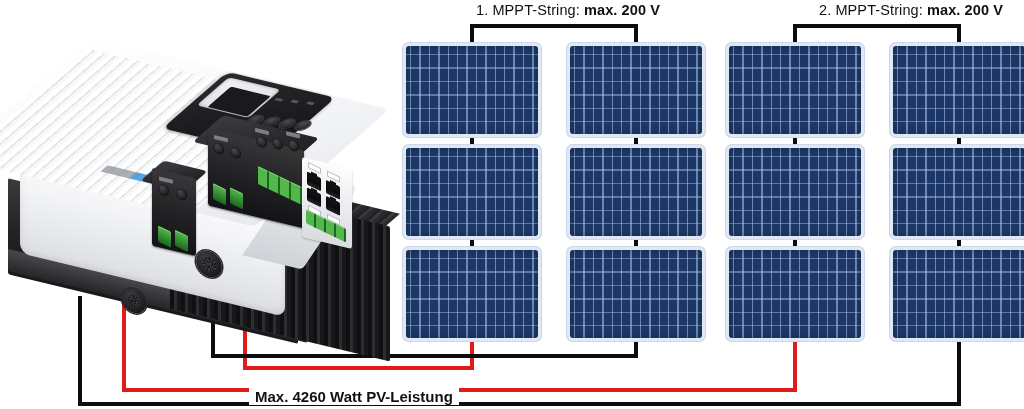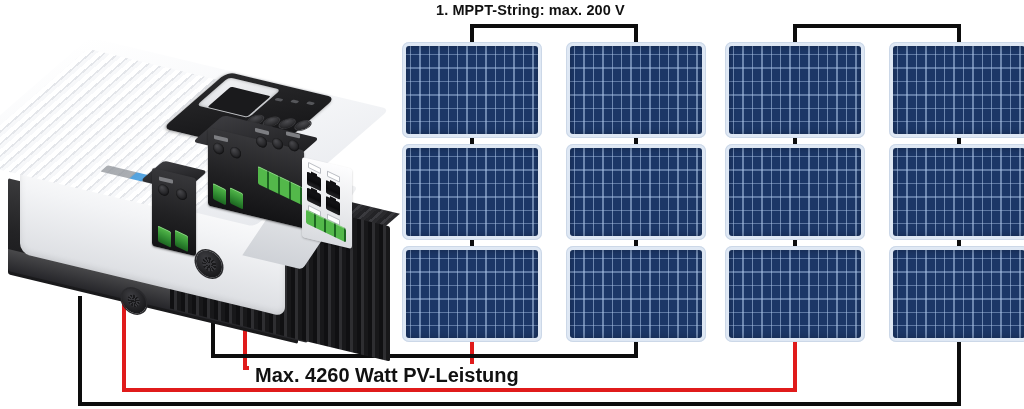--- a/index.html
+++ b/index.html
@@ -4,21 +4,21 @@
 <style>
   html,body{margin:0;padding:0;background:#fff;}
   body{width:1024px;height:409px;position:relative;overflow:hidden;
        font-family:"Liberation Sans",sans-serif;-webkit-font-smoothing:antialiased;}
 
   #stage{position:absolute;left:0;top:0;width:1024px;height:409px;background:#ffffff;}
 
   
   .string-label{position:absolute;white-space:nowrap;font-size:14.5px;color:#111;
                 letter-spacing:.1px;}
-  .string-label b{font-weight:bold;}
+  .string-label b{font-weight:normal;margin-left:40px;}
   .string-label span{font-weight:bold;}
 
   
   .panel{position:absolute;background:#dfe8f4;border-radius:7px;
          padding:4px;box-sizing:border-box;
          box-shadow:0 0 0 1px #ccd8e8 inset;}
   .panel .glass{width:100%;height:100%;border-radius:3px;
      background-color:#1c3767;
      background-image:
        repeating-linear-gradient(to right,
@@ -28,22 +28,22 @@
           rgba(255,255,255,.00) 0px, rgba(255,255,255,.00) 12.0px,
           rgba(175,200,235,.45) 12.0px, rgba(175,200,235,.45) 13.4px);
      background-position:-4px -2px,-1px -4px;
      box-shadow:inset 0 0 6px rgba(0,0,0,.30);}
 
   
   .w{position:absolute;background:#0d0d0d;}
   .wr{position:absolute;background:#e01b1b;}
 
   
-  .caption{position:absolute;font-weight:bold;font-size:20px;color:#111;
-           background:#fff;padding:0 6px;white-space:nowrap;}
+  .caption{position:absolute;font-weight:bold;font-size:15px;color:#111;
+           background:#fff;padding:0 6px;white-space:nowrap;margin-top:24px;}
 
   
   #device{position:absolute;left:0px;top:55px;width:395px;height:345px;}
 
   
   .bracket{position:absolute;background:#2b2b2d;}
   #brk-main{left:8px;top:158px;width:290px;height:96px;
       transform:skewY(13.5deg);border-radius:2px;
       background:linear-gradient(to bottom,#3a3a3c 0%,#232325 55%,#19191b 100%);}
   #brk-lip{left:8px;top:230px;width:300px;height:22px;
@@ -146,20 +146,24 @@
         background:linear-gradient(90deg,#8e9298 0%,#8e9298 32%,#1e87d6 34%,#1e87d6 46%,#8e9298 48%,#8e9298 100%);
         opacity:.75;border-radius:1px;}
 </style>
 </head>
 <body>
 
 <div id="stage">
 
   <div class="string-label" style="left:436px;top:2px;">
     <b>1. MPPT-String:</b>
+    <span>max. 200 V</span>
+  </div>
+  <div class="string-label" style="left:779px;top:2px;">
+    <b>2. MPPT-String:</b>
     <span>max. 200 V</span>
   </div>
 
   <div class="w" style="left:470px;top:24px;width:168px;height:4px;"></div>
   <div class="w" style="left:470px;top:24px;width:4px;height:18px;"></div>
   <div class="w" style="left:634px;top:24px;width:4px;height:18px;"></div>
 
   <div class="w" style="left:793px;top:24px;width:168px;height:4px;"></div>
   <div class="w" style="left:793px;top:24px;width:4px;height:18px;"></div>
   <div class="w" style="left:957px;top:24px;width:4px;height:18px;"></div>

